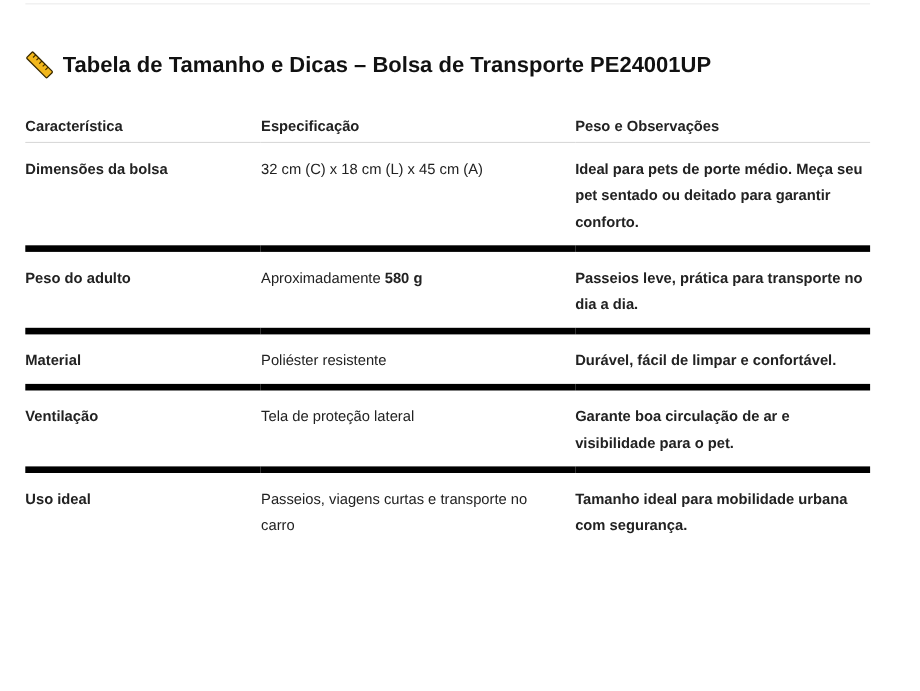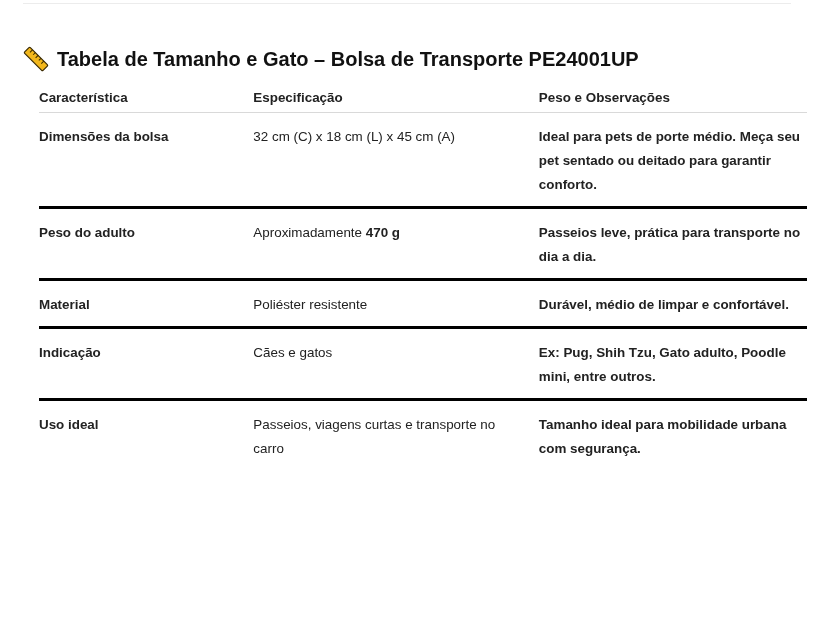--- a/index.html
+++ b/index.html
@@ -13,31 +13,31 @@
     background: #ececec;
   }
   .heading {
     position: absolute; left: 23px; top: 46px;
     display: flex; align-items: center;
     font-size: 20px; font-weight: bold; color: #111;
     white-space: nowrap;
   }
   .ruler-icon { width: 26px; height: 26px; margin-right: 8px; display: inline-block; }
   table.spec {
-    position: absolute; left: 23px; top: 86px; width: 768px;
-    border-collapse: collapse; font-size: 13.4px; line-height: 24px; margin-left: 16px;
+    position: absolute; left: 23px; top: 103px; width: 768px;
+    border-collapse: collapse; font-size: 13.4px; line-height: 24px;
   }
   table.spec th {
     text-align: left; font-weight: bold; color: #222;
     padding: 0 0 2px 0; height: 22px; vertical-align: top;
     border-bottom: 1px solid #d9d9d9;
   }
   table.spec td {
     vertical-align: top; padding: 12px 0 9px 0; color: #222;
-    border-bottom: 3px solid #000000;
+    border-bottom: 6px solid #000000;
   }
   table.spec tr:last-child td { border-bottom: none; }
   .c1 { width: 217px; }
   .c2 { width: 279px; padding-right: 10px !important; }
   .c3 { width: 272px; font-weight: bold; }
   td.c1 { font-weight: bold; }
   b { font-weight: bold; }
 </style>
 </head>
 <body>
@@ -50,51 +50,51 @@
       <g transform="rotate(45 13 13)">
         <rect x="0" y="9" width="26" height="8" rx="1" fill="#f2b71c" stroke="#3a2a00" stroke-width="1.2"></rect>
         <line x1="4" y1="9" x2="4" y2="12.5" stroke="#3a2a00" stroke-width="1"></line>
         <line x1="8" y1="9" x2="8" y2="12" stroke="#3a2a00" stroke-width="1"></line>
         <line x1="12" y1="9" x2="12" y2="12.5" stroke="#3a2a00" stroke-width="1"></line>
         <line x1="16" y1="9" x2="16" y2="12" stroke="#3a2a00" stroke-width="1"></line>
         <line x1="20" y1="9" x2="20" y2="12.5" stroke="#3a2a00" stroke-width="1"></line>
       </g>
     </svg>
   </span>
-  <span>Tabela de Tamanho e Gato – Bolsa de Transporte PE24001UP</span>
+  <span>Tabela de Tamanho e Dicas – Bolsa de Transporte PE24001UP</span>
 </div>
 
 <table class="spec">
   <thead>
     <tr>
       <th class="c1">Característica</th>
       <th class="c2">Especificação</th>
       <th class="c3">Peso e Observações</th>
     </tr>
   </thead>
   <tbody>
     <tr>
       <td class="c1">Dimensões da bolsa</td>
       <td class="c2">32 cm (C) x 18 cm (L) x 45 cm (A)</td>
       <td class="c3">Ideal para pets de porte médio. Meça seu pet sentado ou deitado para garantir conforto.</td>
     </tr>
     <tr>
       <td class="c1">Peso do adulto</td>
-      <td class="c2"><span>Aproximadamente </span><b>470 g</b></td>
+      <td class="c2"><span>Aproximadamente </span><b>580 g</b></td>
       <td class="c3">Passeios leve, prática para transporte no dia a dia.</td>
     </tr>
     <tr>
       <td class="c1">Material</td>
       <td class="c2">Poliéster resistente</td>
-      <td class="c3">Durável, médio de limpar e confortável.</td>
+      <td class="c3">Durável, fácil de limpar e confortável.</td>
     </tr>
     <tr>
-      <td class="c1">Indicação</td>
-      <td class="c2">Cães e gatos</td>
-      <td class="c3">Ex: Pug, Shih Tzu, Gato adulto, Poodle mini, entre outros.</td>
+      <td class="c1">Ventilação</td>
+      <td class="c2">Tela de proteção lateral</td>
+      <td class="c3">Garante boa circulação de ar e visibilidade para o pet.</td>
     </tr>
     <tr>
       <td class="c1">Uso ideal</td>
       <td class="c2">Passeios, viagens curtas e transporte no carro</td>
       <td class="c3">Tamanho ideal para mobilidade urbana com segurança.</td>
     </tr>
   </tbody>
 </table>
 
 </body></html>

